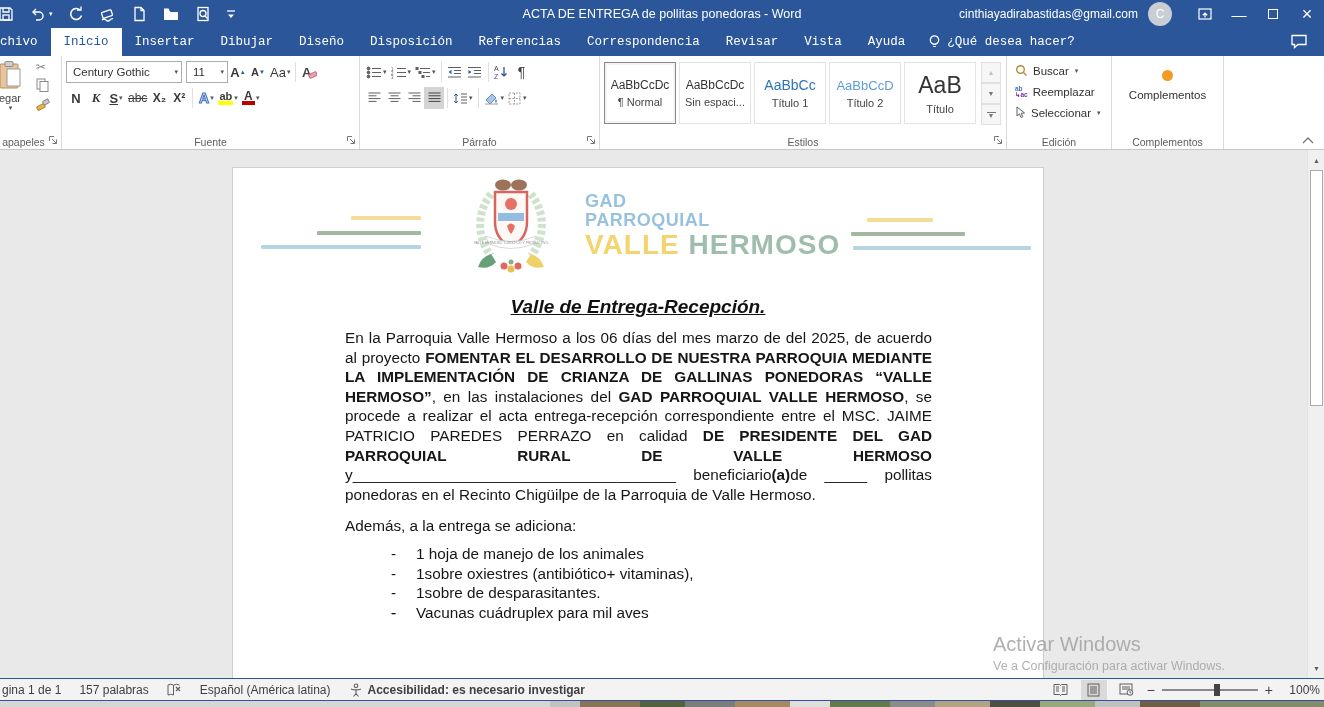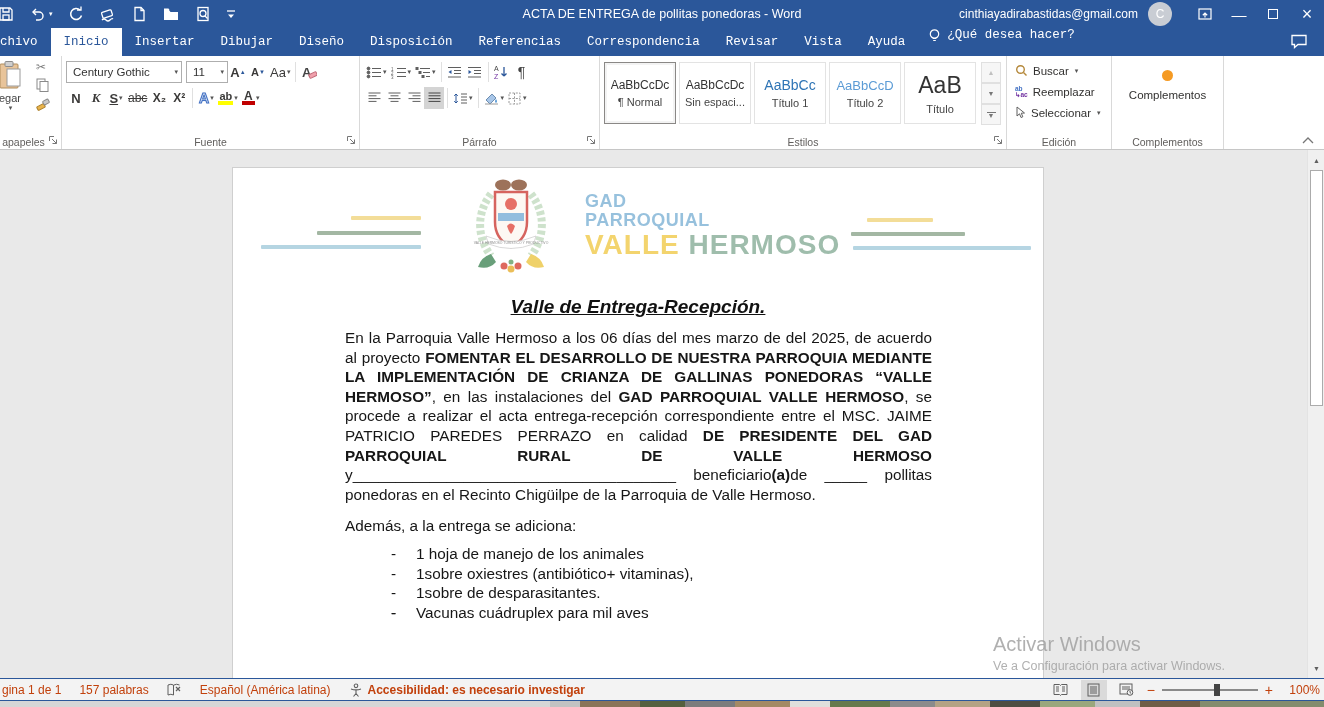--- a/index.html
+++ b/index.html
@@ -15,21 +15,21 @@
   .account-email { font-size:12px; margin-right:10px; }
   .avatar { width:24px; height:24px; border-radius:50%; background:#c9cdd4; color:#fff; font-size:12px; display:flex; align-items:center; justify-content:center; margin-right:16px; }
   .winbtn { width:34px; height:28px; display:flex; align-items:center; justify-content:center; font-size:15px; }
   .maxbox { width:10px; height:10px; border:1px solid #fff; }
 
   
   .tabsrow { height:28px; background:#2b579a; display:flex; align-items:stretch; color:#fff; font-size:12.5px; position:relative;font-family:Liberation Mono, monospace; }
   .tab { padding:0 13px; display:flex; align-items:center; }
   .tab.clipped { padding-left:0; }
   .tab.active { background:#fff; color:#2b579a; }
-  .helpq { display:flex; gap:6px; padding:0 10px; }
+  .helpq { display:flex; align-items:center; gap:6px; padding:0 10px; }
   .comments { position:absolute; right:16px; top:5px; }
 
   
   .ribbon { height:94px; background:#fff; border-bottom:1px solid #c6c6c6; display:flex; position:relative; font-size:11.5px; color:#333; }
   .rgroup { position:relative; border-right:1px solid #d9d9d9; padding:4px 4px 17px 4px; }
   .glabel { position:absolute; bottom:1px; left:0; right:14px; text-align:center; font-size:10.5px; color:#605e5c; white-space:nowrap; }
   .glabel.center { right:0; }
   .launcher { position:absolute; bottom:2px; right:3px; }
   .rrow { display:flex; align-items:center; height:24px; margin-bottom:2px; }
   .rbtn { display:flex; align-items:center; justify-content:center; min-width:20px; height:22px; padding:0 2px; color:#3b3a39; }
@@ -94,21 +94,21 @@
 
   .watermark { position:absolute; left:993px; top:483px; color:#9d9d9d; opacity:.8; }
   .wm1 { font-size:20px; }
   .wm2 { font-size:12.5px; margin-top:3px; white-space:nowrap; }
 
   .vscroll { position:absolute; right:0; top:0; width:17px; height:100%; background:#f0f0f0; border-left:1px solid #e3e3e3; }
   .sb-btn { position:absolute; left:1px; width:15px; height:16px; background:#f0f0f0; display:flex; align-items:center; justify-content:center; font-size:7px; color:#5f5f5f; }
   .sb-thumb { position:absolute; left:2px; top:20px; width:13px; height:236px; background:#ffffff; border:1px solid #ababab; }
 
   
-  .statusbar { height:22px; background:#f3f3f3; border-top:1px solid #2b579a; display:flex; align-items:center; font-size:12px; color:#c2410c; position:relative; }
+  .statusbar { height:22px; background:#f3f3f3; border-top:1px solid #2b579a; display:flex; align-items:center; font-size:12px; color:#404040; position:relative; }
   .sb-item { display:flex; align-items:center; gap:5px; padding:0 9px; height:100%; }
   .sb-item.first { padding-left:2px; }
   .sb-r { position:absolute; right:4px; top:0; height:100%; display:flex; align-items:center; gap:7px; }
   .viewbtn { width:26px; height:20px; display:flex; align-items:center; justify-content:center; }
   .viewbtn.sel { background:#dadada; }
   .zoomtrack { width:96px; height:2px; background:#8a8a8a; position:relative; }
   .zoomthumb { position:absolute; left:52px; top:-5px; width:6px; height:12px; background:#444; }
   .zoomlbl { width:40px; text-align:right; }
 
   

